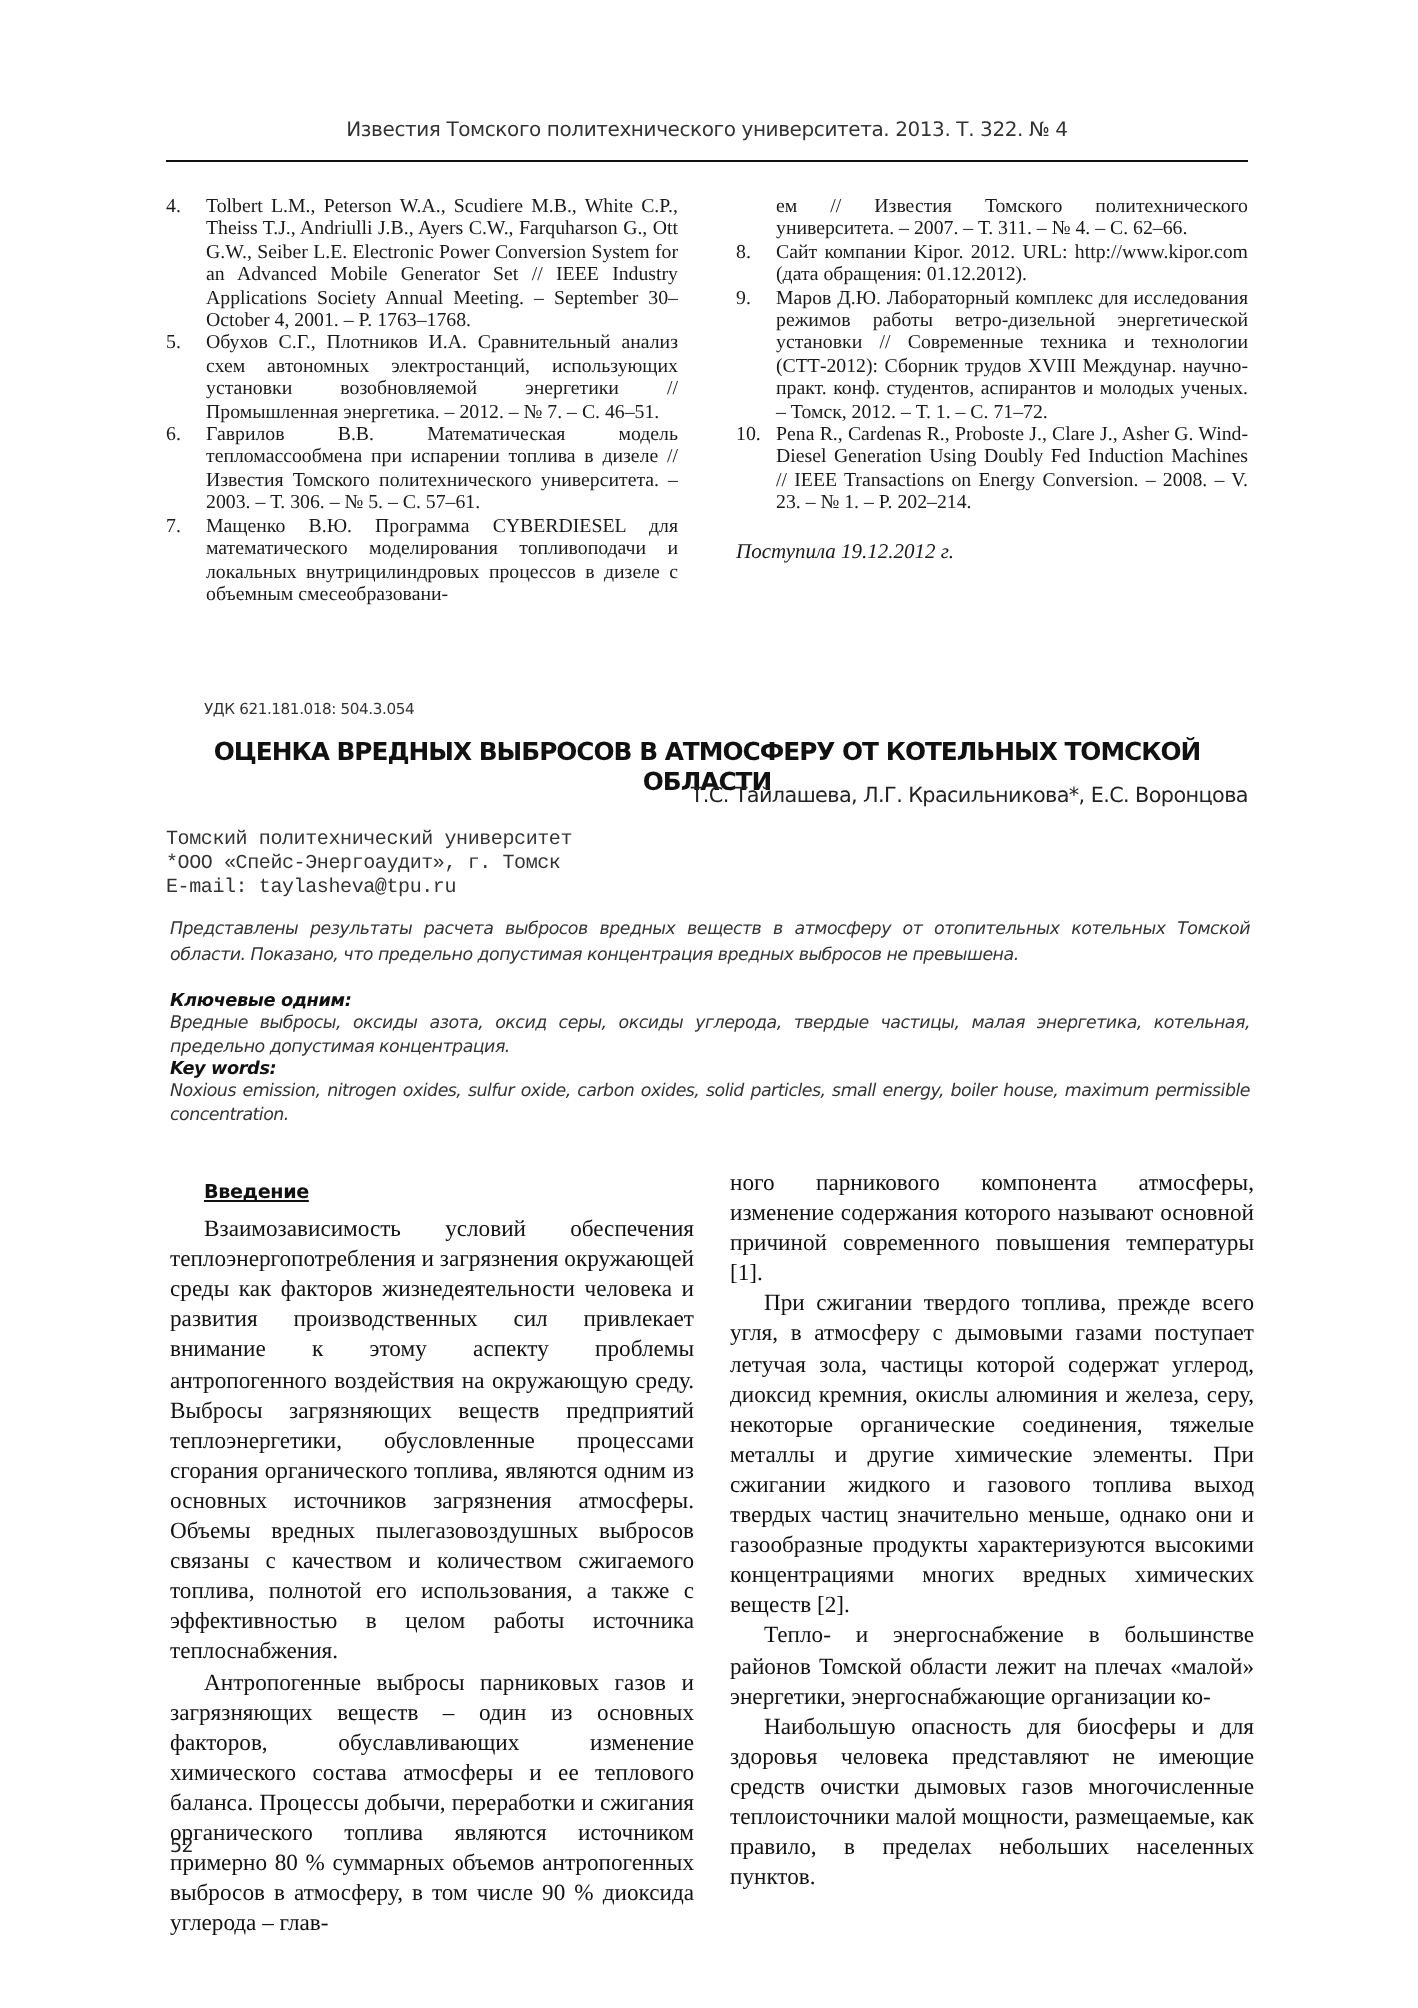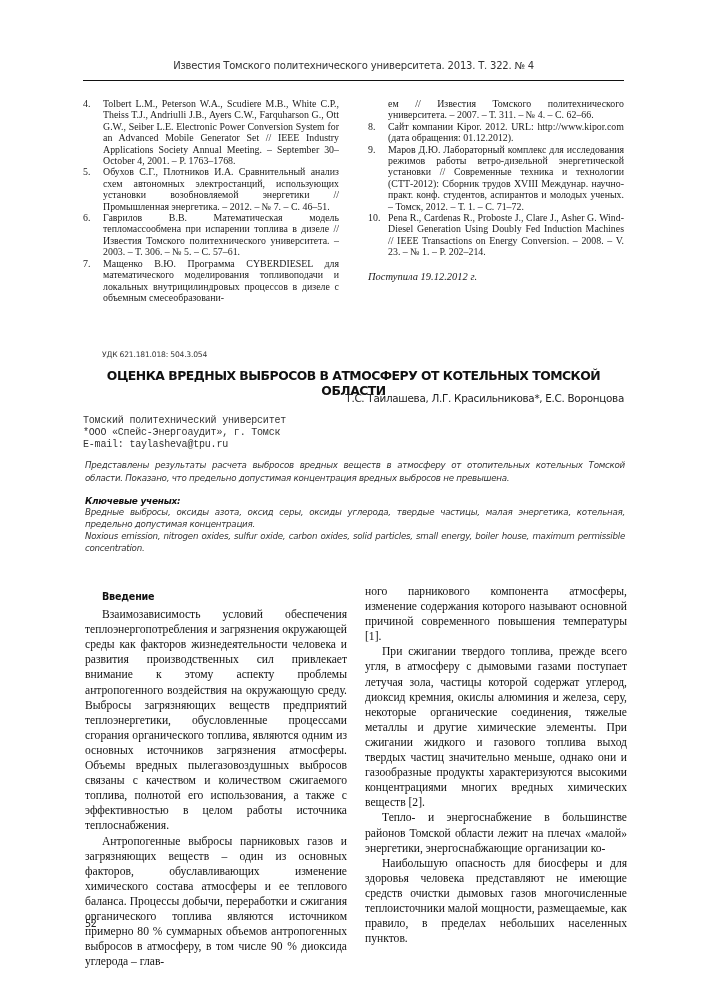--- a/index.html
+++ b/index.html
@@ -33,21 +33,21 @@
   .kw-head { font-family:"DejaVu Sans", sans-serif; font-style:italic; font-weight:bold; font-size:8.9px; color:#111; letter-spacing:-0.2px; }
   .kw-text { font-family:"DejaVu Sans", sans-serif; font-style:italic; font-size:8.7px; line-height:12.4px; color:#333; text-align:justify; letter-spacing:-0.25px; }
   #kw-ru { position:absolute; left:85px; width:540px; top:496px; }
   #kw-en { position:absolute; left:85px; width:540px; top:530px; }
 
   .bodycol { position:absolute; top:589px; width:262px; font-family:"Liberation Serif", serif;
     font-size:11.6px; line-height:15.1px; color:#111; text-align:justify; }
   #body-left { left:85px; }
   #body-right { left:365px; top:584px; }
   .section-head { font-family:"DejaVu Sans", sans-serif; font-weight:bold; font-size:9.6px;
-    margin-left:17px; margin-bottom:3px; letter-spacing:-0.2px; }
+    margin-left:17px; margin-bottom:3px; letter-spacing:-0.2px;text-decoration:underline; }
   .para { text-indent:17px; margin:0; }
   .para.noindent { text-indent:0; }
 
   #page-number { position:absolute; left:85px; top:918px; font-family:"DejaVu Sans", sans-serif;
     font-size:9.6px; color:#222; letter-spacing:-0.3px; }
 </style>
 </head>
 <body>
 
 <div id="running-head">Известия Томского политехнического университета. 2013. Т. 322. № 4</div>
@@ -74,24 +74,25 @@
 <div id="authors">Т.С. Тайлашева, Л.Г. Красильникова*, Е.С. Воронцова</div>
 <div id="affil">
   <div>Томский политехнический университет</div>
   <div>*ООО «Спейс-Энергоаудит», г. Томск</div>
   <div>E-mail: taylasheva@tpu.ru</div>
 </div>
 
 <div id="abstract">Представлены результаты расчета выбросов вредных веществ в атмосферу от отопительных котельных Томской области. Показано, что предельно допустимая концентрация вредных выбросов не превышена.</div>
 
 <div id="kw-ru">
-  <div class="kw-head">Ключевые ученых:</div>
+  <div class="kw-head">Ключевые одним:</div>
   <div class="kw-text">Вредные выбросы, оксиды азота, оксид серы, оксиды углерода, твердые частицы, малая энергетика, котельная, предельно допустимая концентрация.</div>
 </div>
 <div id="kw-en">
+  <div class="kw-head">Key words:</div>
   <div class="kw-text">Noxious emission, nitrogen oxides, sulfur oxide, carbon oxides, solid particles, small energy, boiler house, maximum permissible concentration.</div>
 </div>
 
 <div id="body-left" class="bodycol">
   <div class="section-head">Введение</div>
   <p class="para">Взаимозависимость условий обеспечения теплоэнергопотребления и загрязнения окружающей среды как факторов жизнедеятельности человека и развития производственных сил привлекает внимание к этому аспекту проблемы антропогенного воздействия на окружающую среду. Выбросы загрязняющих веществ предприятий теплоэнергетики, обусловленные процессами сгорания органического топлива, являются одним из основных источников загрязнения атмосферы. Объемы вредных пылегазовоздушных выбросов связаны с качеством и количеством сжигаемого топлива, полнотой его использования, а также с эффективностью в целом работы источника теплоснабжения.</p>
   <p class="para">Антропогенные выбросы парниковых газов и загрязняющих веществ – один из основных факторов, обуславливающих изменение химического состава атмосферы и ее теплового баланса. Процессы добычи, переработки и сжигания органического топлива являются источником примерно 80 % суммарных объемов антропогенных выбросов в атмосферу, в том числе 90 % диоксида углерода – глав-</p>
 </div>
 
 <div id="body-right" class="bodycol">

